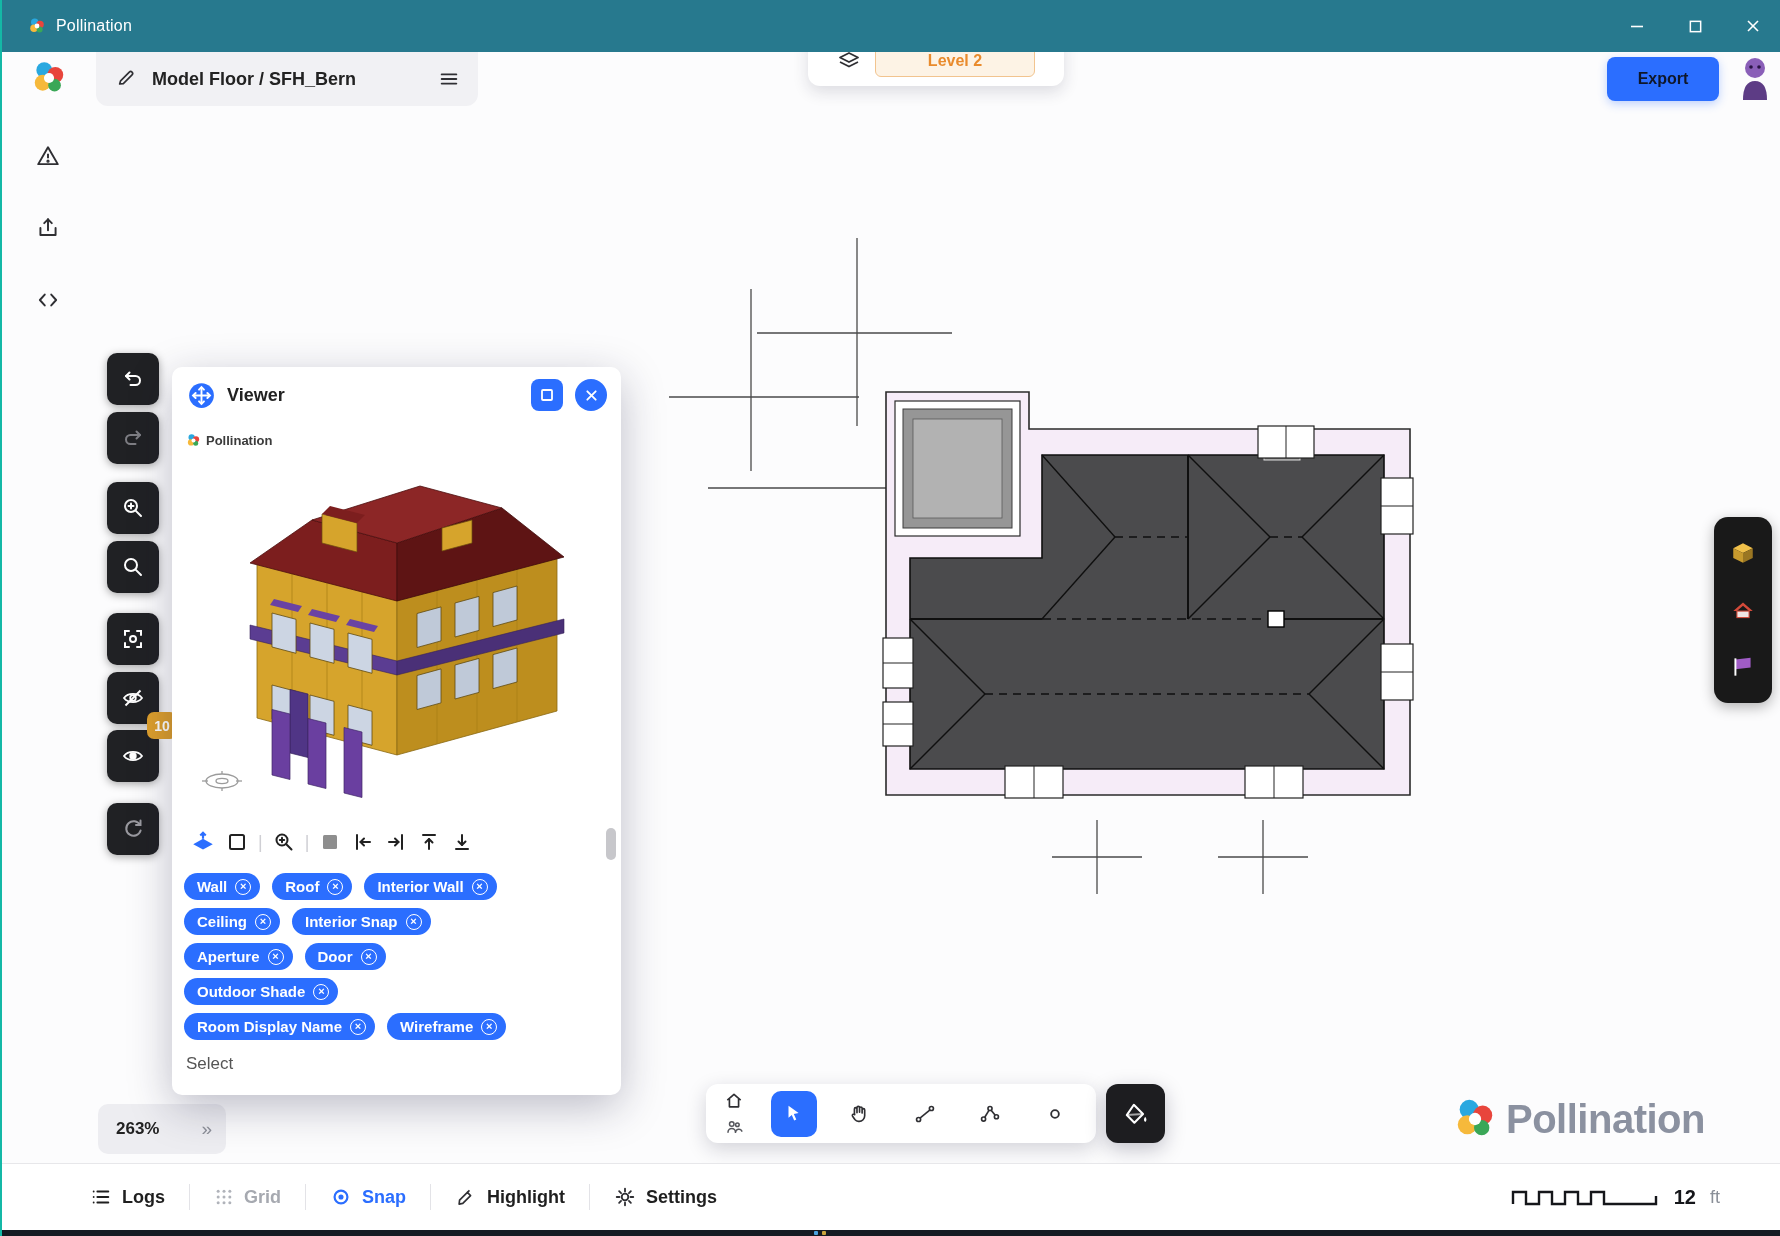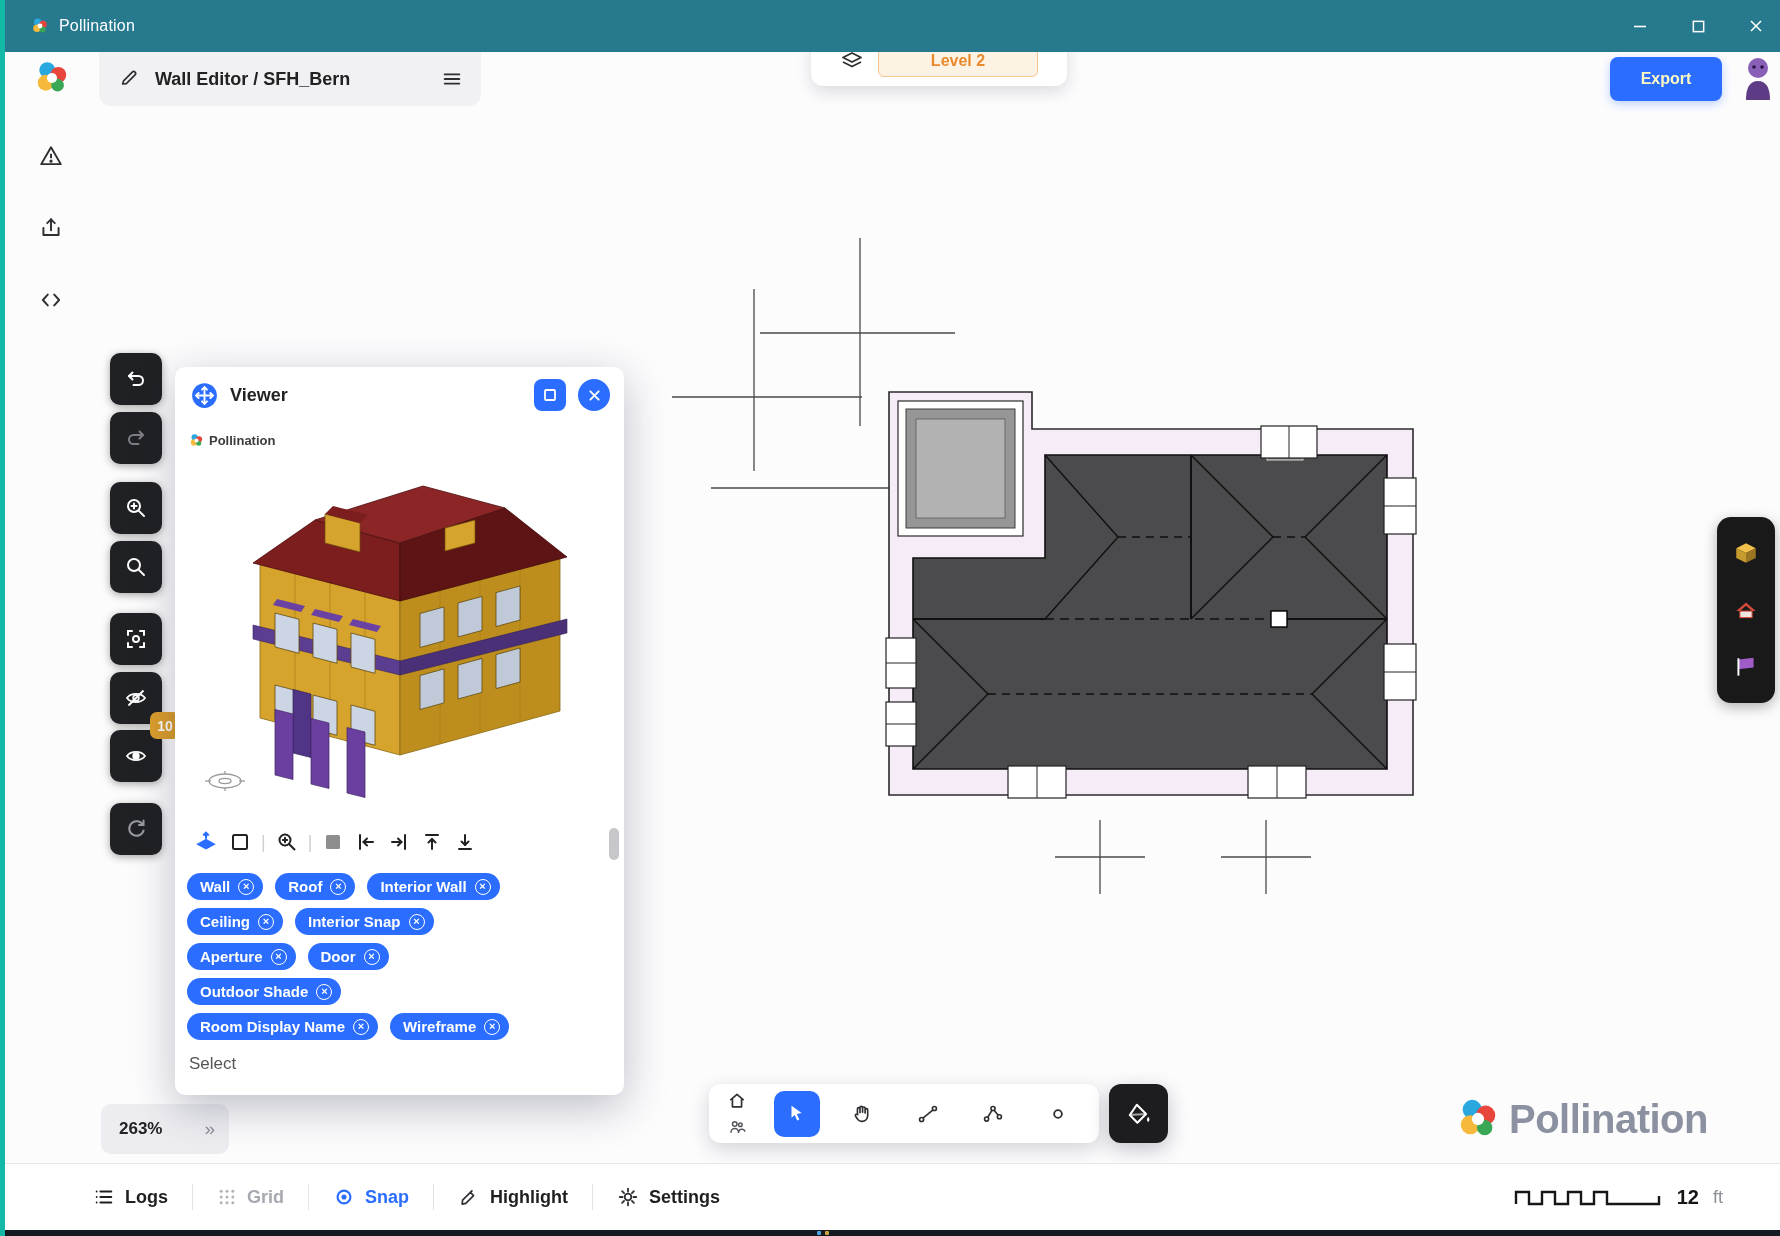--- a/index.html
+++ b/index.html
@@ -1,33 +1,33 @@
 <!DOCTYPE html>
 <html><head>
 <meta charset="utf-8">
 <style>
   * { margin:0; padding:0; box-sizing:border-box; }
   html,body { width:1780px; height:1236px; }
   body { font-family:"Liberation Sans", sans-serif; background:#fff; overflow:hidden; }
-  #app { position:relative; width:1780px; height:1236px; background:#fcfcfd; border-left:5px solid #14b8a6; overflow:hidden; }
+  #app { position:relative; width:1780px; height:1236px; background:#fcfcfd; border-left:2px solid #14b8a6; overflow:hidden; }
   .abs { position:absolute; }
   svg { display:block; }
 
   
   .titlebar { left:0; top:0; width:1780px; height:52px; background:#27798e; display:flex; align-items:center; color:#fff; z-index:20; }
   .tb-title { margin-left:10px; font-size:16px; letter-spacing:.2px; }
   .tb-controls { margin-left:auto; display:flex; height:100%; }
   .tb-btn { width:58px; height:100%; display:flex; align-items:center; justify-content:center; cursor:default; }
 
   
   .editor-card { left:94px; top:52px; width:382px; height:54px; background:#f1f1f4; border-radius:0 0 12px 12px; display:flex; align-items:center; padding:0 18px 0 20px; z-index:6; }
   .editor-title { font-size:18px; font-weight:700; color:#222; margin-left:14px; flex:1; }
   .level-card { left:806px; top:36px; width:256px; height:50px; background:#fff; border-radius:0 0 12px 12px; box-shadow:0 6px 16px rgba(30,30,60,.14); display:flex; align-items:center; padding:0 29px; gap:14px; z-index:6; }
   .level-btn { flex:1; height:32px; background:#fdf3e5; border:1px solid #f2c astromed; border:1px solid #f2c48f; border-radius:6px; color:#e98b2d; font-size:16px; font-weight:600; display:flex; align-items:center; justify-content:center; }
-  .export-btn { left:1605px; top:57px; width:112px; height:44px; background:#2b6eff; border-radius:8px; color:#fef9c3; font-size:16px; font-weight:600; display:flex; align-items:center; justify-content:center; z-index:6; box-shadow:0 3px 10px rgba(43,110,255,.3); }
+  .export-btn { left:1605px; top:57px; width:112px; height:44px; background:#2b6eff; border-radius:8px; color:#0f172a; font-size:16px; font-weight:600; display:flex; align-items:center; justify-content:center; z-index:6; box-shadow:0 3px 10px rgba(43,110,255,.3); }
   .avatar { left:1733px; top:54px; width:40px; height:46px; z-index:6; }
 
   
   .side-icon { left:30px; width:32px; height:32px; display:flex; align-items:center; justify-content:center; z-index:4; }
 
   
   .toolbtn { left:105px; width:52px; height:52px; background:#202124; border-radius:10px; display:flex; align-items:center; justify-content:center; z-index:4; box-shadow:0 2px 8px rgba(0,0,0,.35); }
   .badge { left:145px; top:712px; width:30px; height:27px; background:#dd9f2c; border-radius:7px; color:#fff; font-size:14px; font-weight:700; display:flex; align-items:center; justify-content:center; z-index:5; }
 
   
@@ -194,21 +194,21 @@
         <circle cx="12" cy="12" r="3.2" fill="#fff"></circle>
       </svg>
   </span>
 
   <div class="abs editor-card">
     <span>
       <svg width="22" height="22" viewBox="0 0 24 24" fill="none" stroke="#2f2f33" stroke-width="1.8" stroke-linejoin="round">
           <path d="M4 17.5 L5 14 L14.5 4.5 a2.1 2.1 0 0 1 3 3 L8 17 Z"></path>
         </svg>
     </span>
-    <span class="editor-title">Wall Editor / SFH_Bern</span>
+    <span class="editor-title">Model Floor / SFH_Bern</span>
     <span>
       <svg width="22" height="22" viewBox="0 0 24 24" stroke="#2f2f33" stroke-width="2" stroke-linecap="round">
           <line x1="4" y1="7" x2="20" y2="7"></line>
           <line x1="4" y1="12" x2="20" y2="12"></line>
           <line x1="4" y1="17" x2="20" y2="17"></line>
         </svg>
     </span>
   </div>
 
   <div class="abs level-card">

